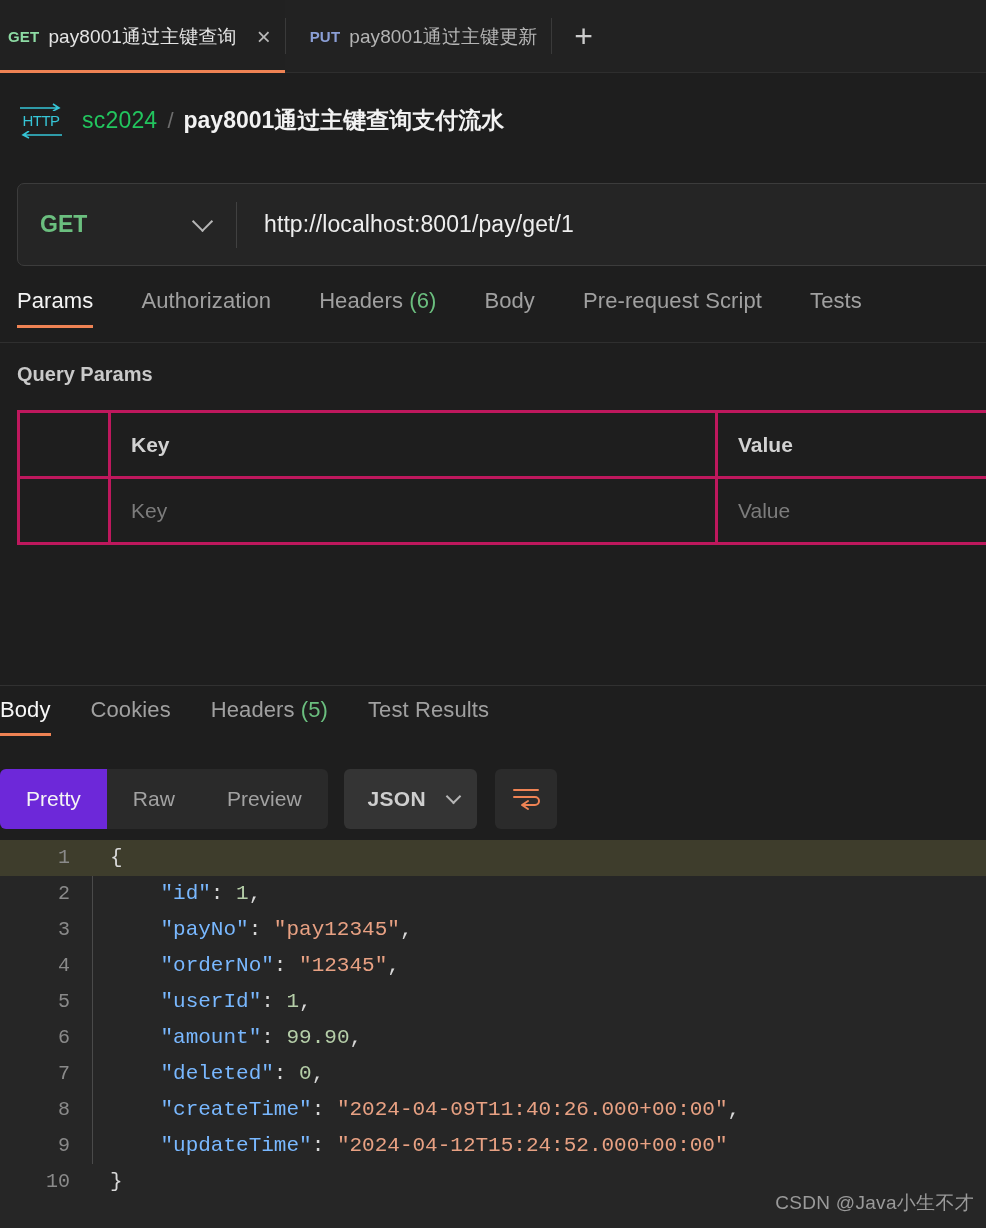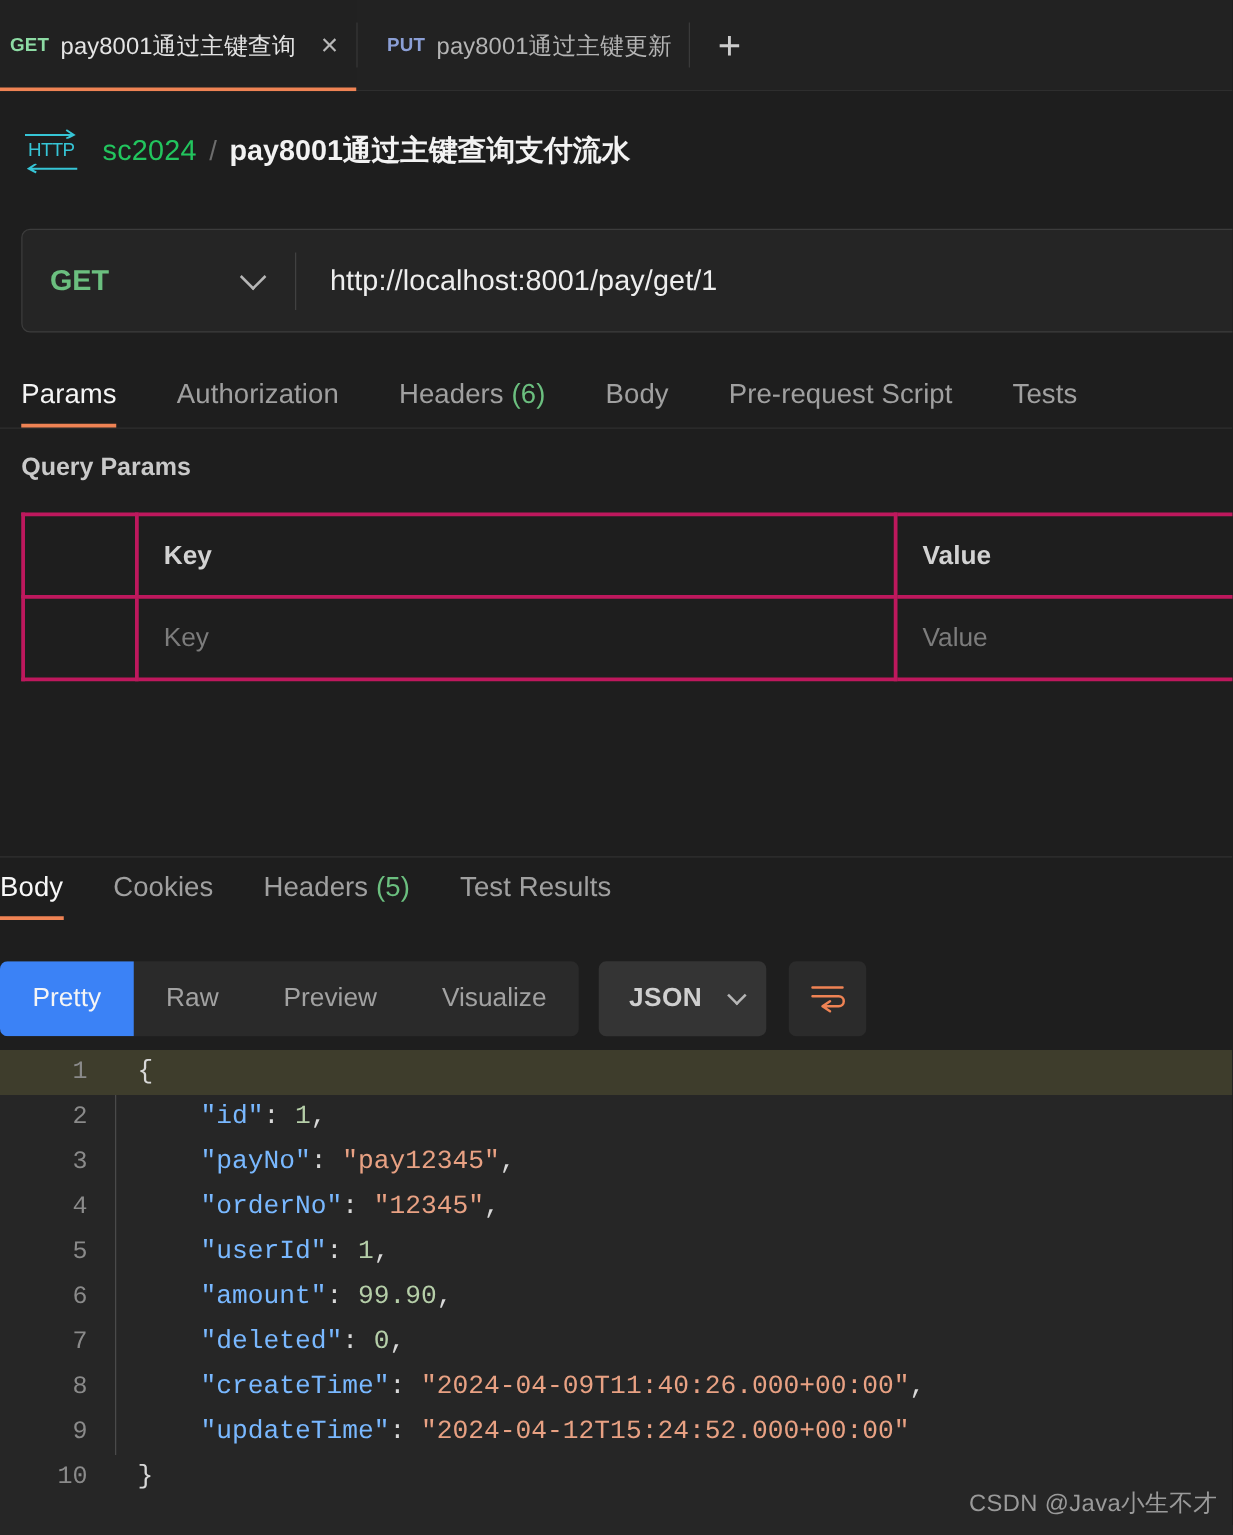--- a/index.html
+++ b/index.html
@@ -182,21 +182,21 @@
     white-space: nowrap;
     overflow: hidden;
   }
 
   
   #req-tabs {
     position: absolute;
     top: 288px; left: 0;
     width: 986px; height: 55px;
     display: flex;
-    align-items: flex-end;
+    align-items: flex-start;
     padding-left: 17px;
     border-bottom: 1px solid #2f2f2f;
   }
   .rtab {
     position: relative;
     margin-right: 48px;
     font-size: 22px;
     color: #a0a0a0;
     white-space: nowrap;
     cursor: pointer;
@@ -296,21 +296,21 @@
   .vmode {
     display: flex;
     align-items: center;
     padding: 0 26px;
     font-size: 21px;
     color: #a2a2a2;
     cursor: pointer;
     white-space: nowrap;
   }
   .vmode.active {
-    background: #3b82f6;
+    background: #6d28d9;
     color: #f5f5f5;
   }
   #format-select {
     display: flex;
     align-items: center;
     height: 60px;
     margin-left: 16px;
     padding: 0 18px 0 24px;
     background: #343434;
     border-radius: 6px;
@@ -465,21 +465,20 @@
   <div class="stab"><span>Cookies</span></div>
   <div class="stab"><span>Headers</span> <span class="count">(5)</span></div>
   <div class="stab"><span>Test Results</span></div>
 </div>
 
 <div id="body-toolbar">
   <div id="view-modes">
     <div class="vmode active">Pretty</div>
     <div class="vmode">Raw</div>
     <div class="vmode">Preview</div>
-    <div class="vmode">Visualize</div>
   </div>
   <div id="format-select">
     <span id="format-label">JSON</span>
     <span class="chev-sm"></span>
   </div>
   <div id="wrap-btn">
     <svg width="30" height="26" viewBox="0 0 30 26" xmlns="http://www.w3.org/2000/svg">
       <path d="M3 4 H27 M3 11 H24 a4 4 0 0 1 0 8 H12 M17 15 L11 19 L17 23" fill="none" stroke="#ef8354" stroke-width="2" stroke-linecap="round" stroke-linejoin="round"></path>
     </svg>
   </div>

